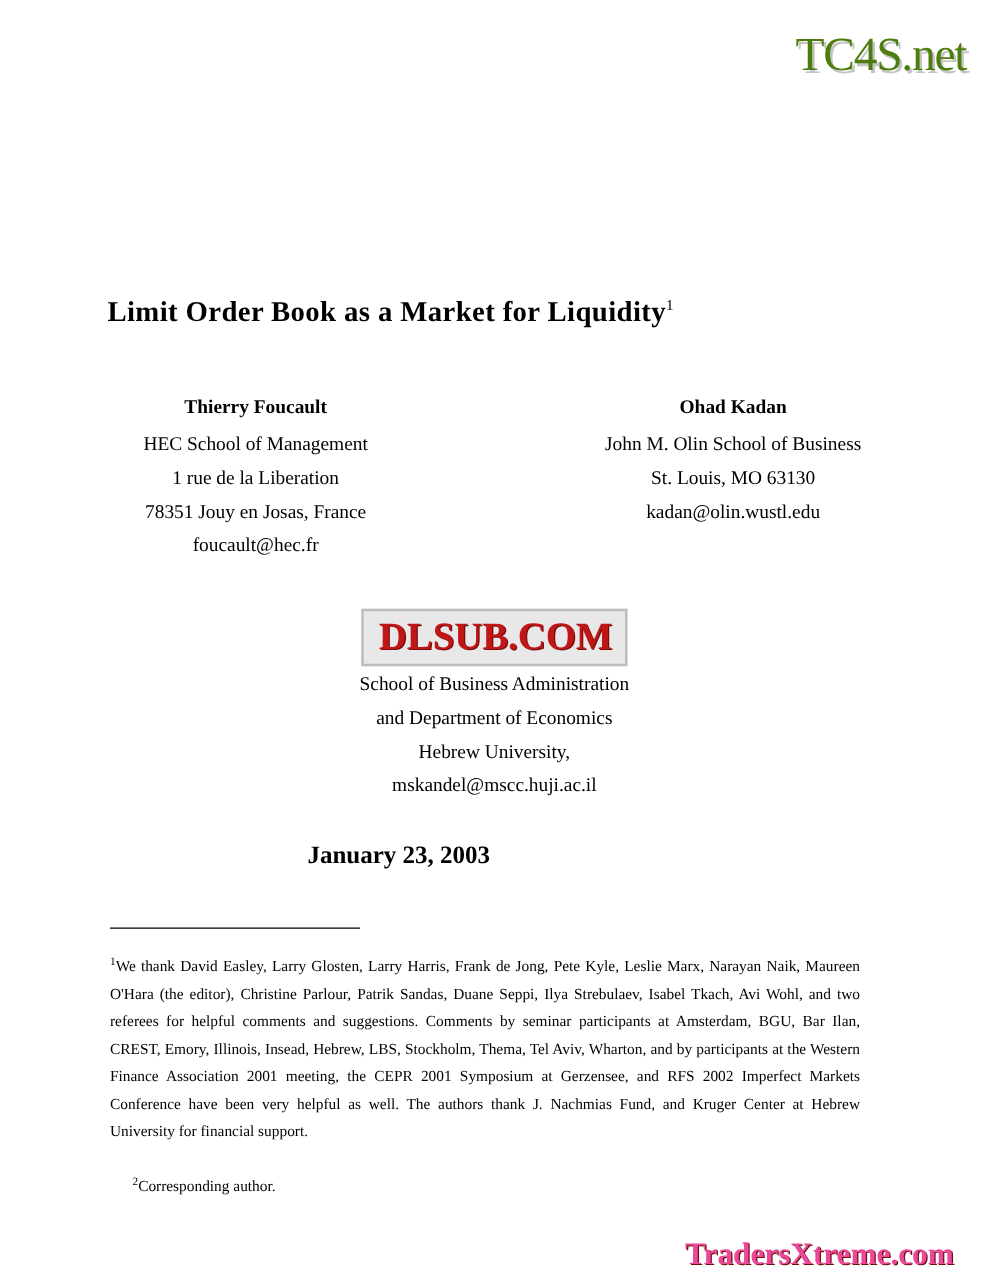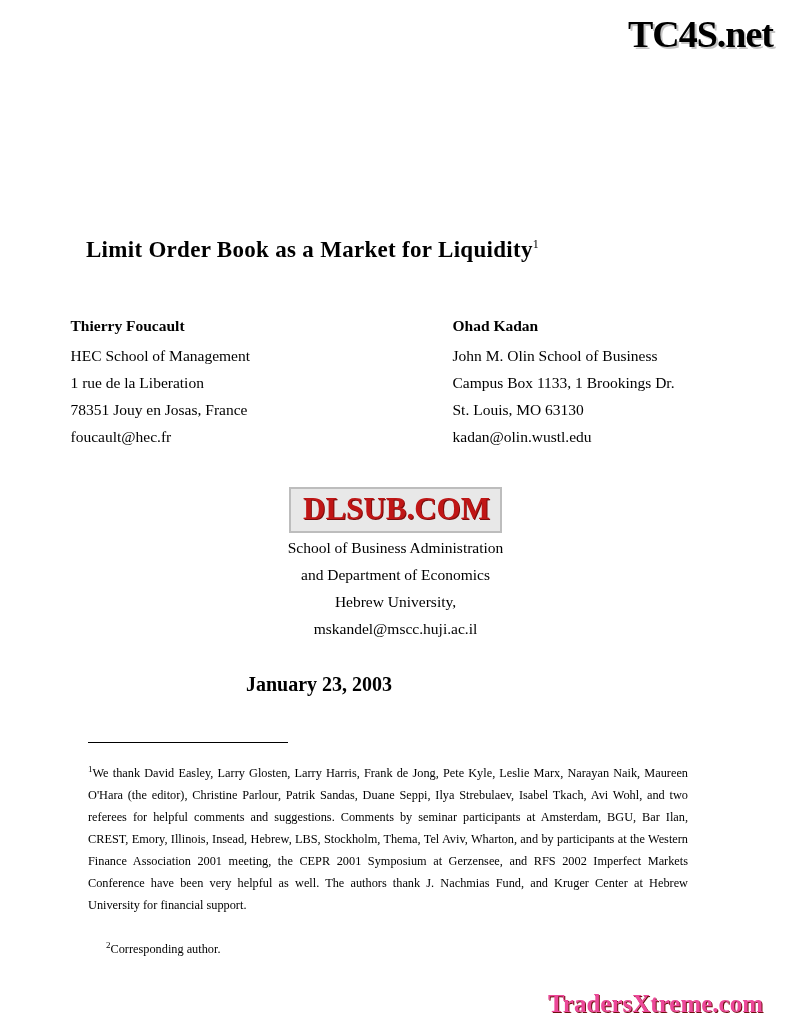--- a/index.html
+++ b/index.html
@@ -18,26 +18,26 @@
 
   .page {
     position: relative;
     width: 791px;
     height: 1024px;
   }
 
   
   .wm-topright {
     position: absolute;
-    top: 12px;
+    top: 22px;
     right: 18px;
     font-family: "Liberation Serif", serif;
-    font-weight: bold;
+    font-weight: normal;
     font-size: 38px;
-    color: #000000;
+    color: #4d7c0f;
     letter-spacing: -1px;
     text-shadow: 2px 2px 0 rgba(150,150,150,0.55);
   }
   .wm-center {
     position: absolute;
     top: 487px;
     left: 0;
     width: 791px;
     text-align: center;
     z-index: 5;
@@ -88,21 +88,21 @@
     position: absolute;
     top: 312px;
     left: 0;
     width: 791px;
     display: flex;
     justify-content: center;
     gap: 114px;
   }
   .author-block {
     width: 268px;
-    text-align: left;
+    text-align: center;
     font-size: 15.5px;
     line-height: 27px;
   }
   .author-name {
     font-weight: bold;
     font-size: 15.5px;
     margin-bottom: 3px;
   }
   .author-line { white-space: nowrap; }
 
@@ -169,21 +169,20 @@
     <div class="author-block">
       <div class="author-name">Thierry Foucault</div>
       <div class="author-line">HEC School of Management</div>
       <div class="author-line">1 rue de la Liberation</div>
       <div class="author-line">78351 Jouy en Josas, France</div>
       <div class="author-line">foucault@hec.fr</div>
     </div>
     <div class="author-block">
       <div class="author-name">Ohad Kadan</div>
       <div class="author-line">John M. Olin School of Business</div>
-      <div class="author-line">Campus Box 1133, 1 Brookings Dr.</div>
       <div class="author-line">St. Louis, MO 63130</div>
       <div class="author-line">kadan@olin.wustl.edu</div>
     </div>
   </div>
 
   <div class="third-author">
     <div class="author-name">
       <span>Eugene Kandel</span><sup>2</sup>
     </div>
     <div class="author-line">School of Business Administration</div>

